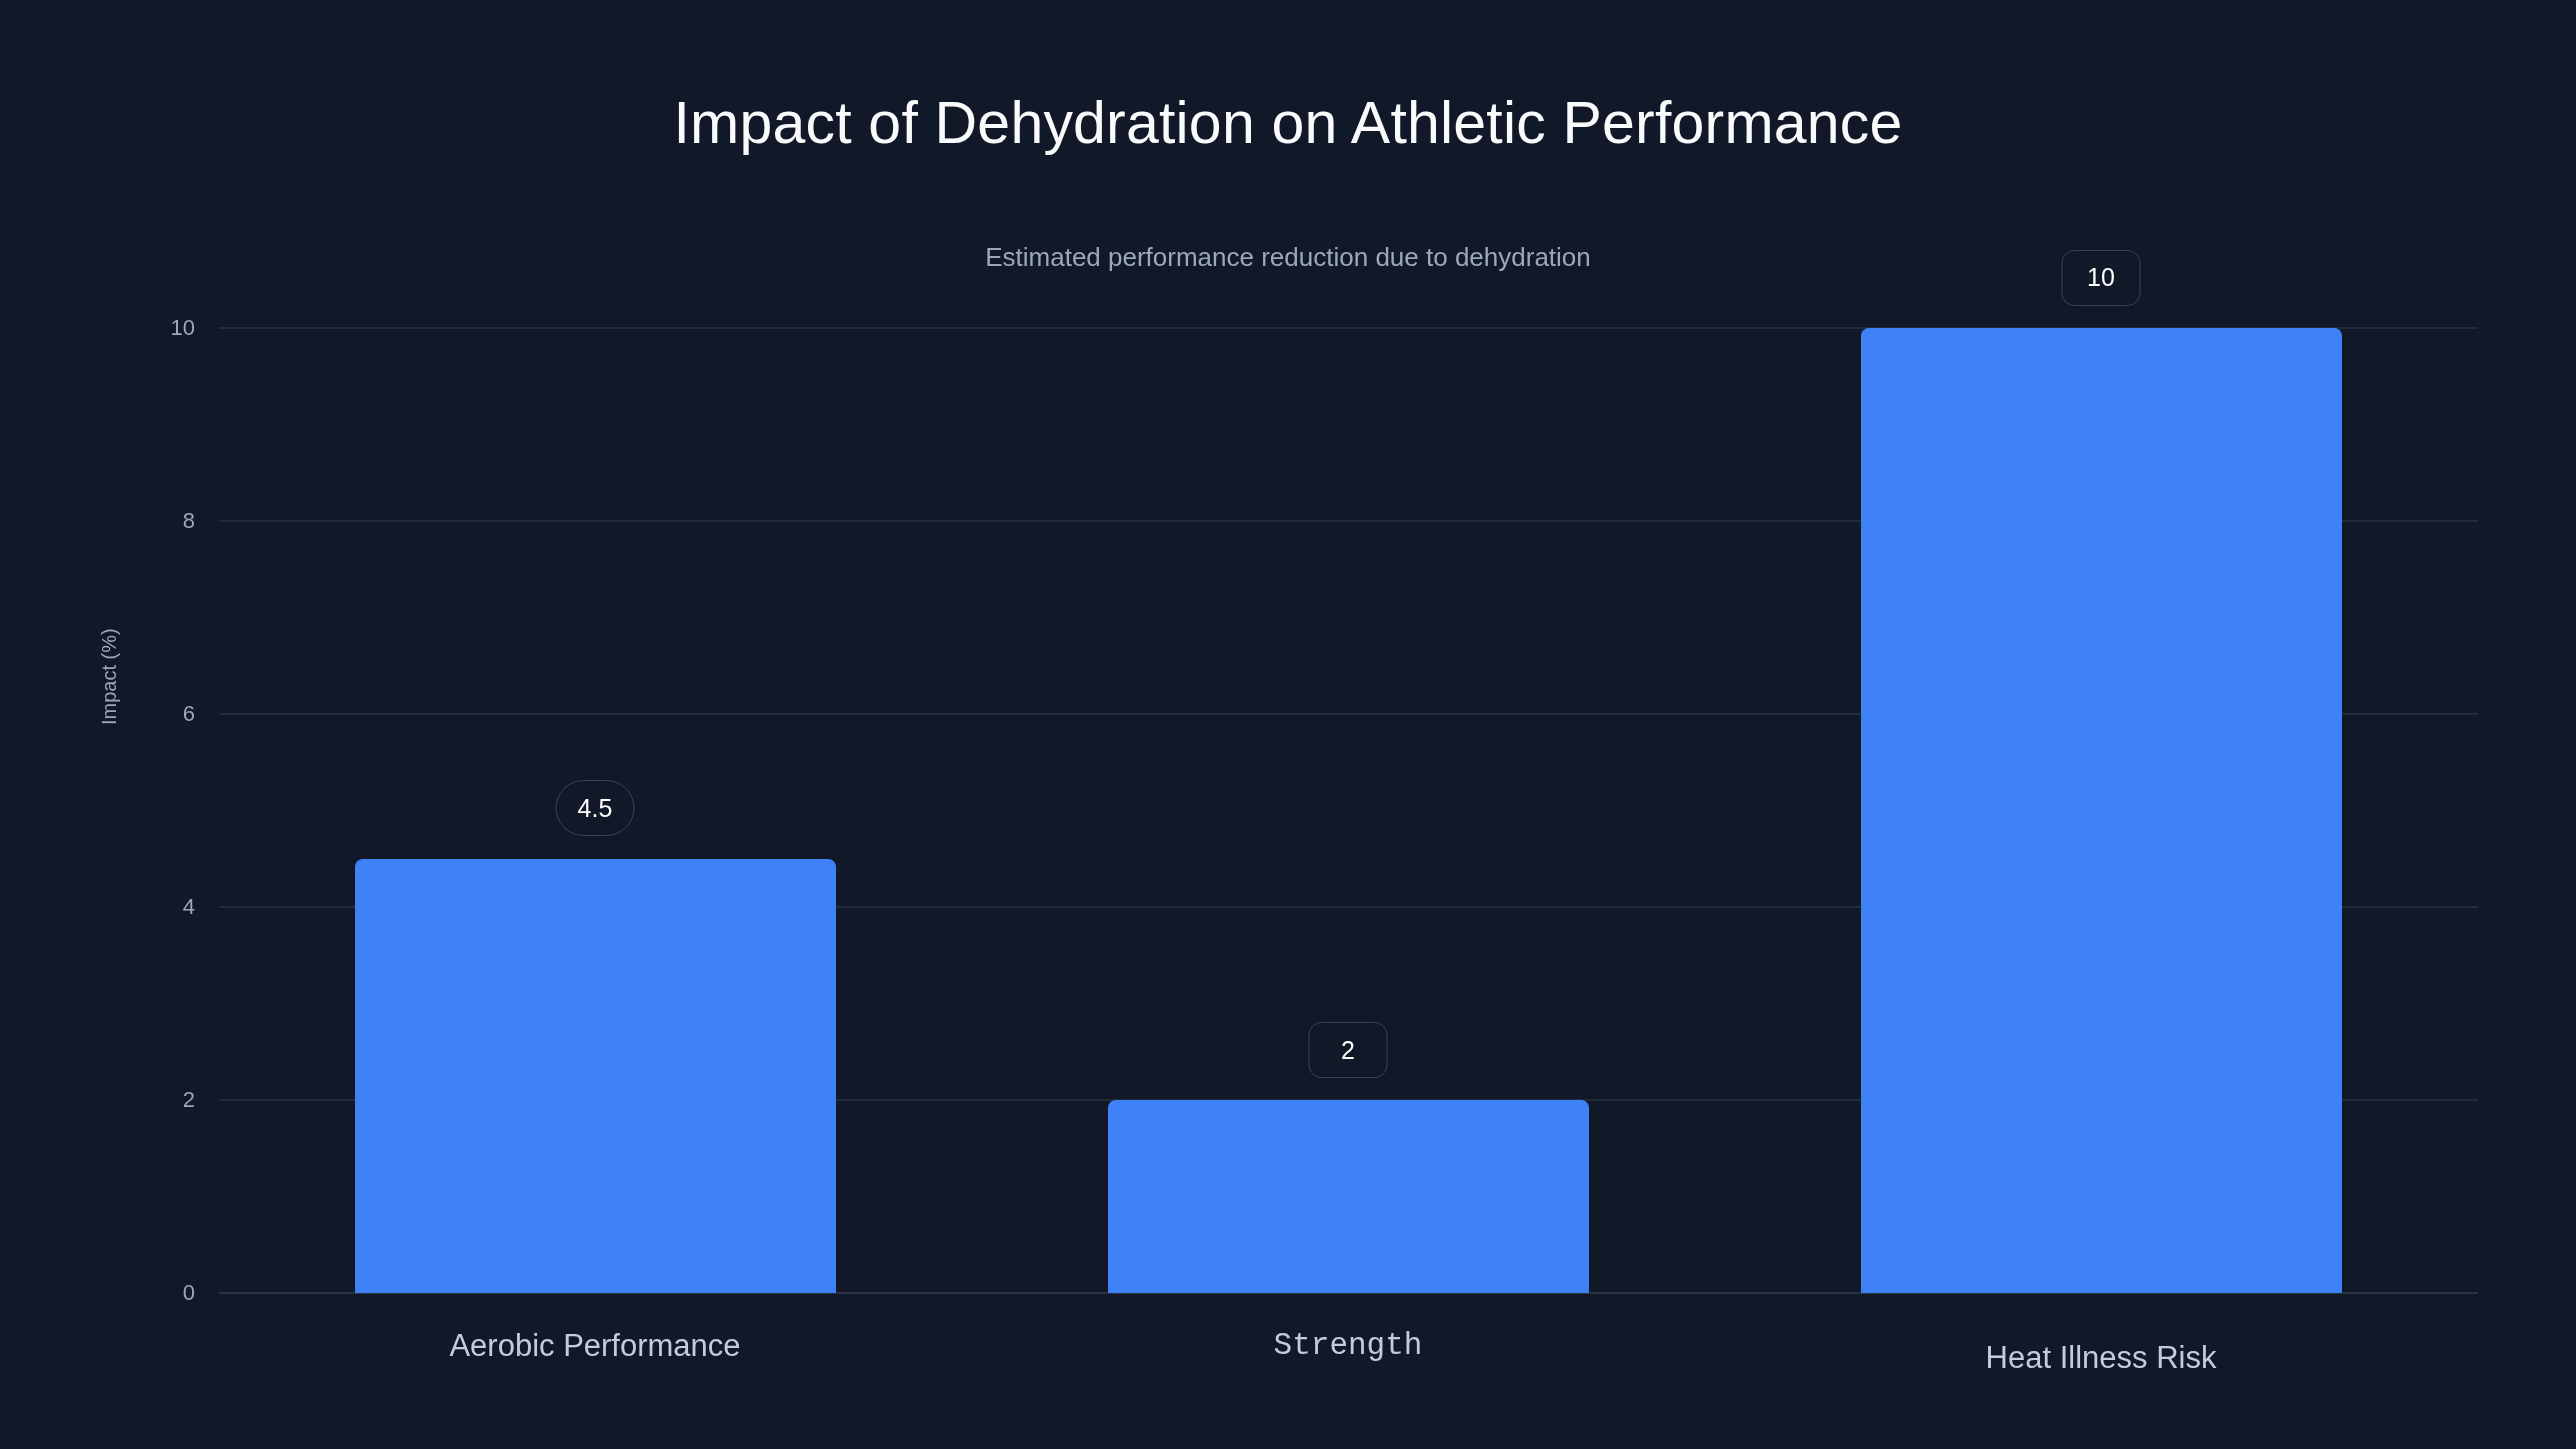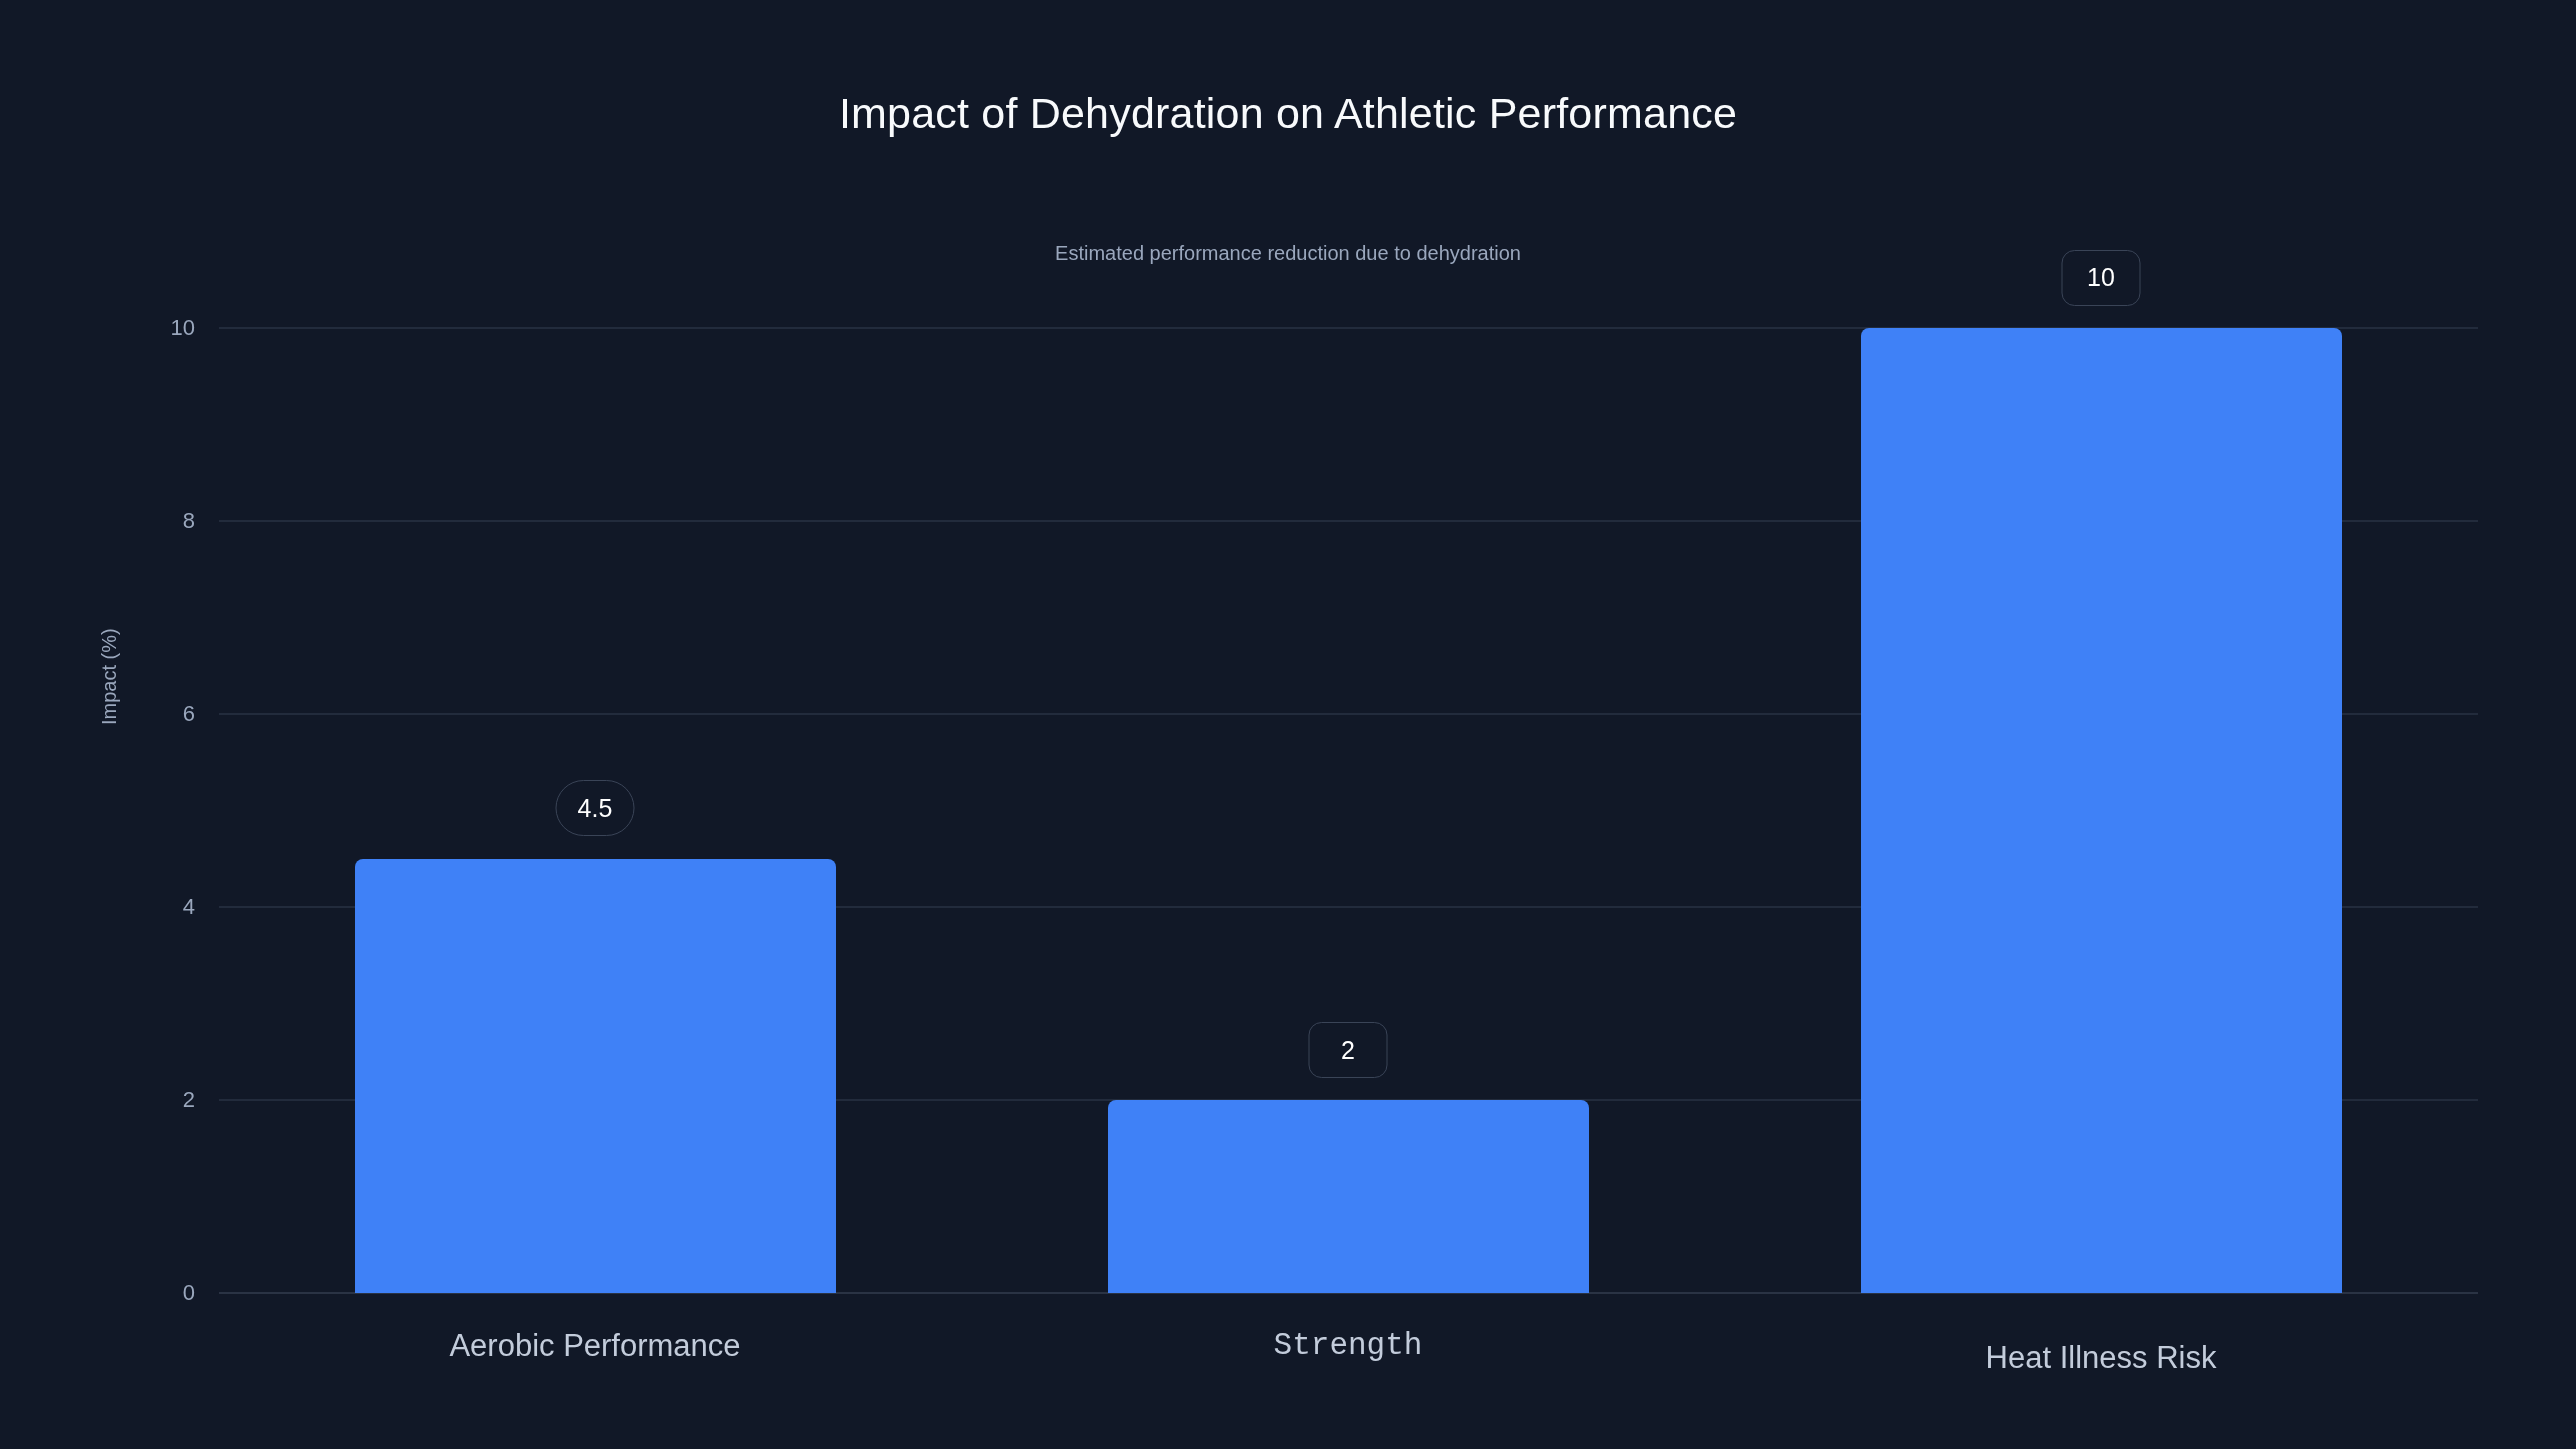--- a/index.html
+++ b/index.html
@@ -17,34 +17,34 @@
     position: relative;
   }
 
   
   #chart-title {
     position: absolute;
     left: 0;
     top: 89px;
     width: 2576px;
     text-align: center;
-    font-size: 43px;
+    font-size: 59px;
     font-weight: 400;
     letter-spacing: 0.2px;
     color: #f8fafc;
     white-space: nowrap;
   }
 
   #chart-subtitle {
     position: absolute;
     left: 0;
     top: 242px;
     width: 2576px;
     text-align: center;
-    font-size: 20px;
+    font-size: 26px;
     font-weight: 400;
     color: #9aa7bd;
     white-space: nowrap;
   }
 
   
   
   #plot-area {
     position: absolute;
     left: 219px;

